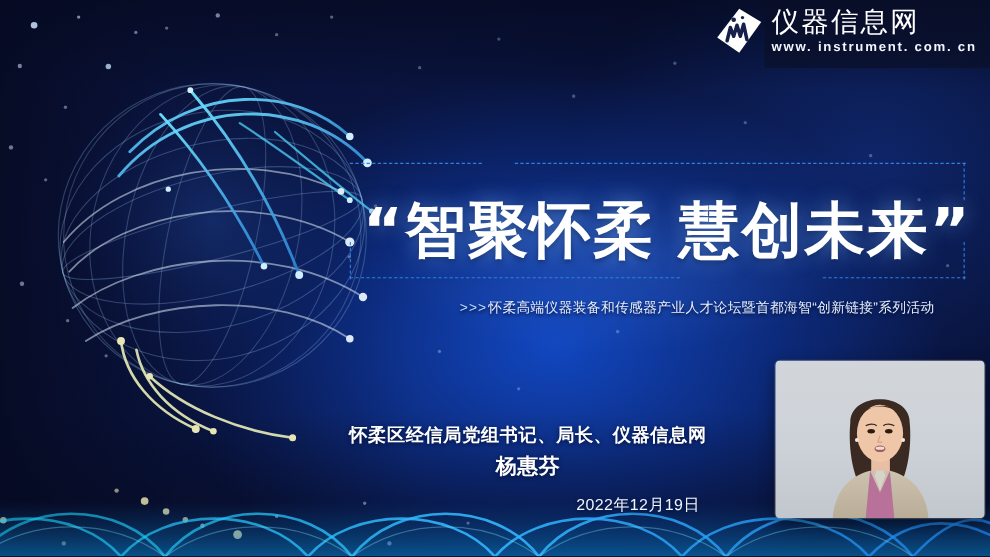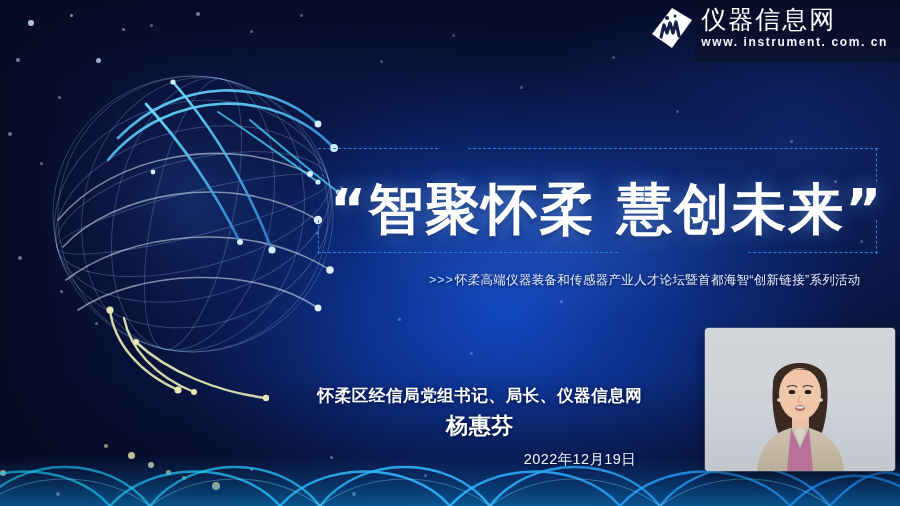--- a/index.html
+++ b/index.html
@@ -46,29 +46,29 @@
   .fv{width:0;border-left:1.6px dashed #2f7fe0;}
 
   
   .title{position:absolute;left:330px;top:165px;width:545px;text-align:center;
     font-size:55px;line-height:1.05;font-weight:700;color:#ffffff;letter-spacing:2px;
     text-shadow:0 0 18px rgba(120,180,255,.55),0 2px 6px rgba(0,20,70,.8);
     font-family:"DejaVu Sans","Liberation Sans",sans-serif;white-space:nowrap;margin-top:16px;}
 
   .subtitle{position:absolute;left:418px;top:272px;width:460px;
     font-size:12.5px;color:#e8f1ff;letter-spacing:.3px;white-space:nowrap;
-    text-shadow:0 1px 3px rgba(0,10,50,.9);margin-left:11px;}
+    text-shadow:0 1px 3px rgba(0,10,50,.9);}
   .subtitle .arrows{color:#bfe0ff;letter-spacing:1px;margin-right:1px;}
 
   
   .speaker{position:absolute;left:250px;top:385px;width:460px;text-align:center;
     font-size:16.5px;font-weight:700;color:#ffffff;letter-spacing:.6px;
     text-shadow:0 1px 4px rgba(0,12,50,.9);white-space:nowrap;}
   .speaker2{position:absolute;left:250px;top:411px;width:460px;text-align:center;
-    font-size:22px;font-weight:700;color:#ffffff;letter-spacing:.6px;
+    font-size:19px;font-weight:700;color:#ffffff;letter-spacing:.6px;
     text-shadow:0 1px 4px rgba(0,12,50,.9);}
   .datetext{position:absolute;left:450px;top:450px;width:260px;text-align:center;
     font-size:14.5px;color:#f0f6ff;letter-spacing:.4px;
     text-shadow:0 1px 4px rgba(0,12,50,.9);}
 
   
   .logobar{position:absolute;right:0;top:0;width:205px;height:62px;
     background:linear-gradient(to bottom,rgba(8,14,40,.96),rgba(10,17,46,.86));}
   .logo{position:absolute;right:12px;top:6px;display:flex;align-items:center;gap:7px;}
   .logo-mark{width:44px;height:44px;flex:none;}

